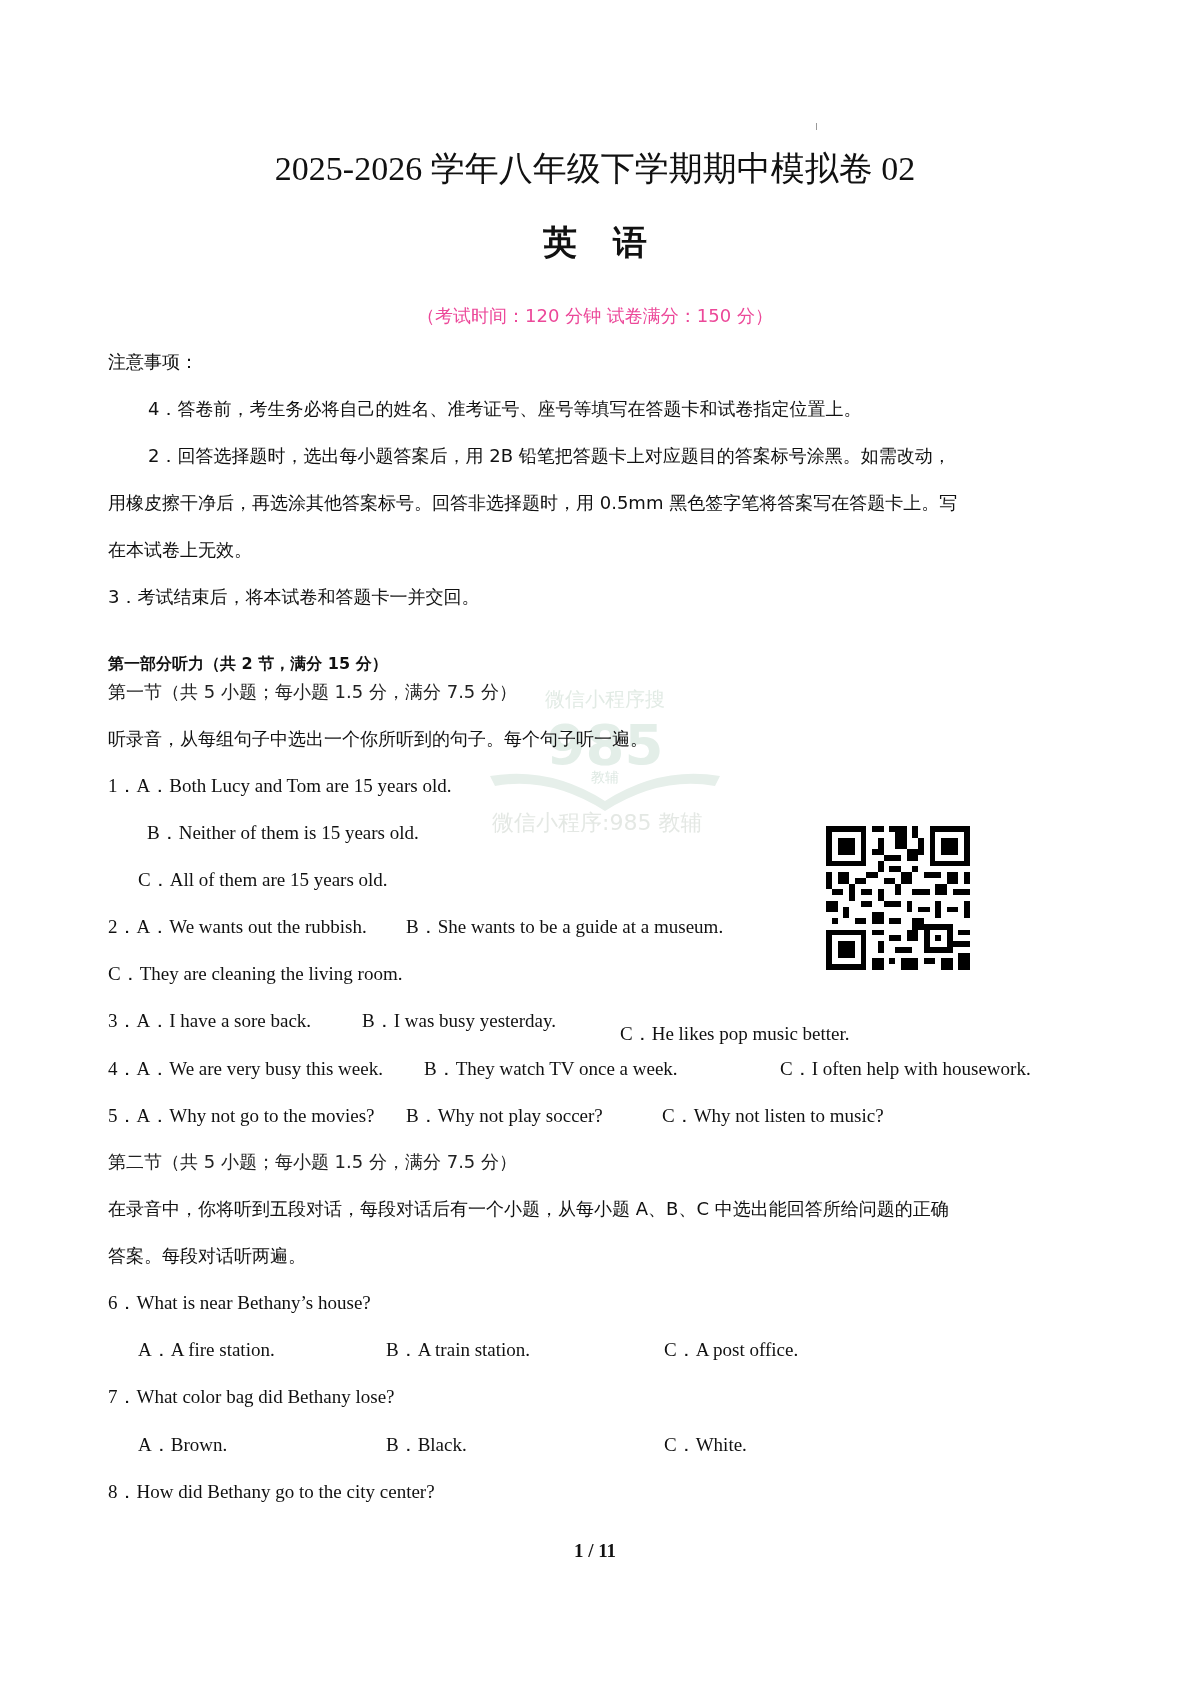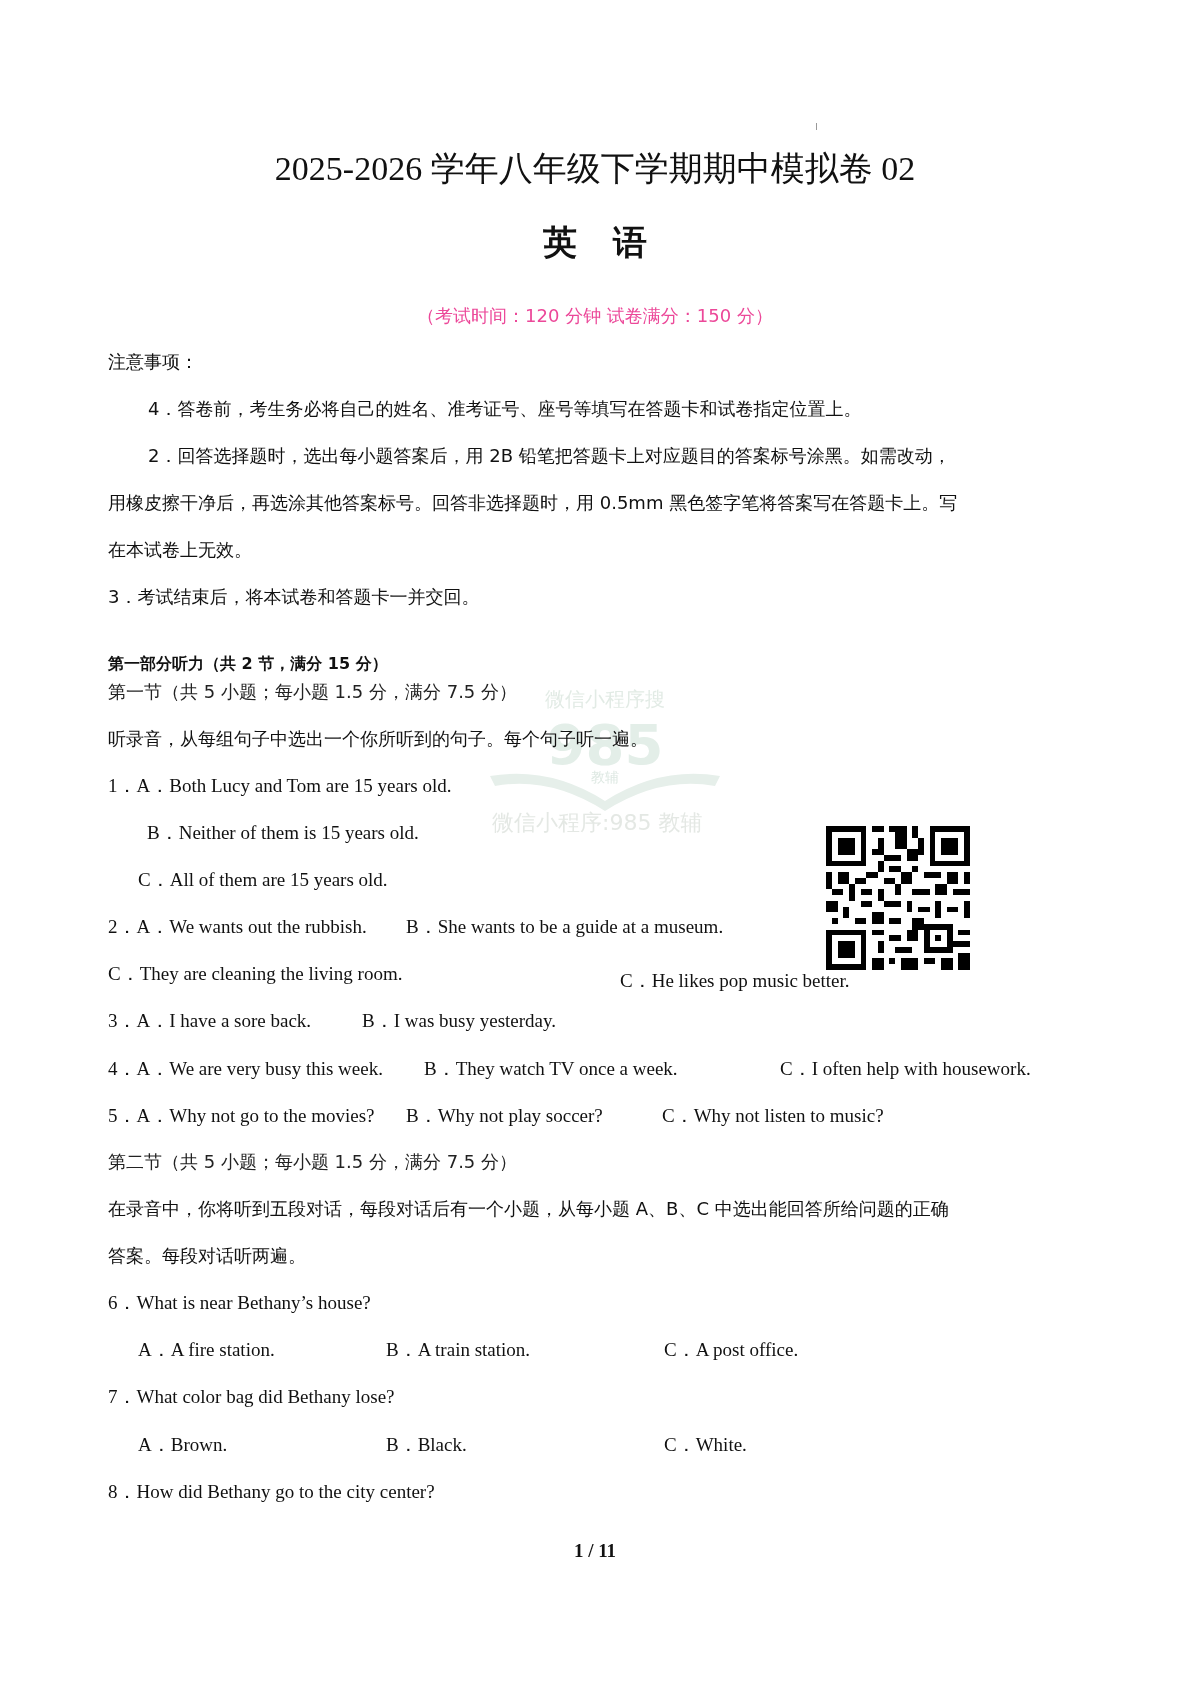--- a/index.html
+++ b/index.html
@@ -146,21 +146,21 @@
       <rect x="17" y="23" width="2" height="1"></rect>
       <rect x="20" y="23" width="2" height="2"></rect>
       <rect x="23" y="22" width="2" height="3"></rect>
   </g>
 </svg>
 
 <div class="line" style="top:1009px;">
   <span>3．</span><span>A．I have a sore back.</span>
 </div>
 <div class="opt line" style="top:1009px;left:362px;">B．I was busy yesterday.</div>
-<div class="opt line" style="top:969px;left:620px;">C．He likes pop music better.</div>
+<div class="opt line" style="top:1022px;left:620px;">C．He likes pop music better.</div>
 
 <div class="line" style="top:1057px;">
   <span>4．</span><span>A．We are very busy this week.</span>
 </div>
 <div class="opt line" style="top:1057px;left:424px;">B．They watch TV once a week.</div>
 <div class="opt line" style="top:1057px;left:780px;">C．I often help with housework.</div>
 
 <div class="line" style="top:1104px;">
   <span>5．</span><span>A．Why not go to the movies?</span>
 </div>

